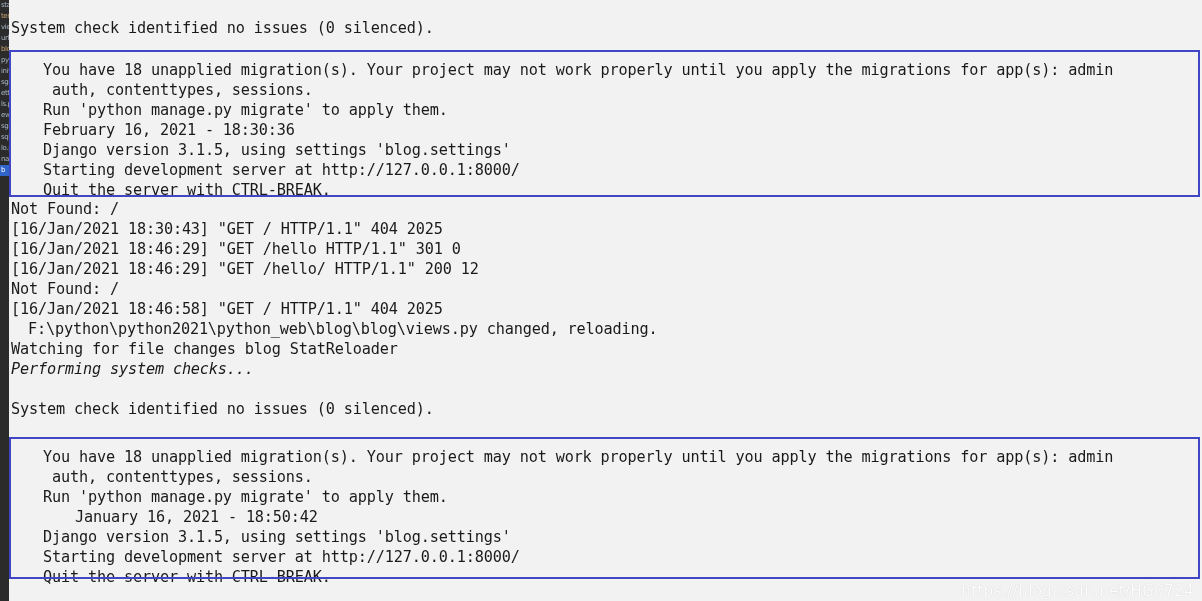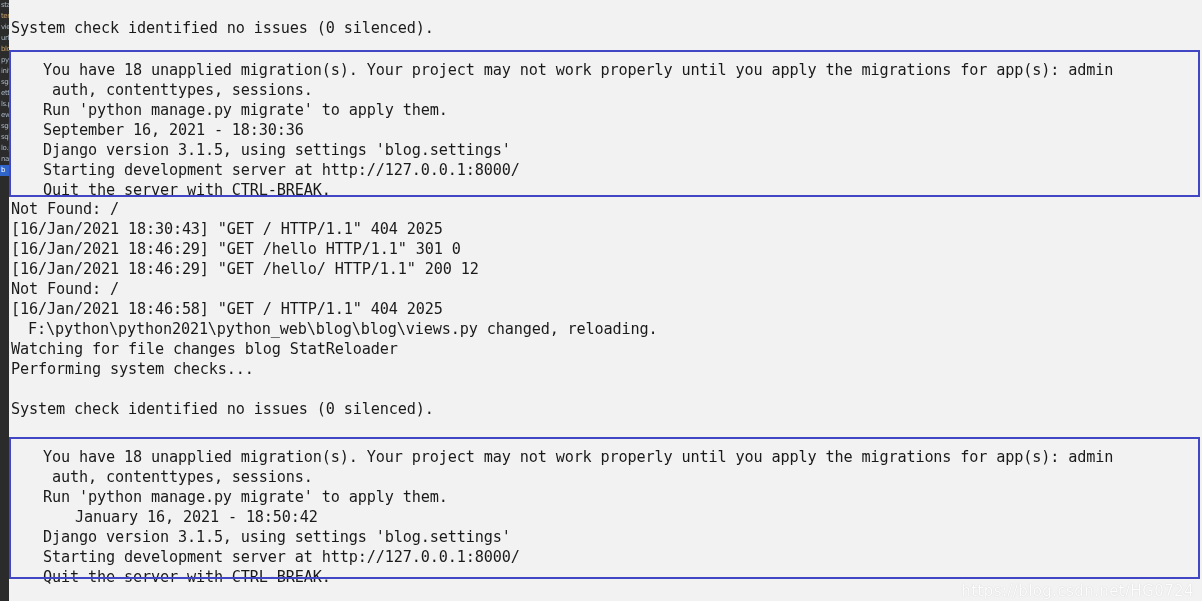--- a/index.html
+++ b/index.html
@@ -142,36 +142,36 @@
     <div id="pre-lines">
         <div class="log-line" style="top: 18px;">System check identified no issues (0 silenced).</div>
       </div>
 
     <div class="server-block" id="block-one" style="left:0px; top:50px; width:1191px; height:147px;">
     </div>
     <div class="block-inner" id="block-one-lines">
         <div class="log-line" style="top: 60px;">You have 18 unapplied migration(s). Your project may not work properly until you apply the migrations for app(s): admin</div>
         <div class="log-line" style="top: 80px;"> auth, contenttypes, sessions.</div>
         <div class="log-line" style="top: 100px;">Run 'python manage.py migrate' to apply them.</div>
-        <div class="log-line" style="top: 120px;">September 16, 2021 - 18:30:36</div>
+        <div class="log-line" style="top: 120px;">February 16, 2021 - 18:30:36</div>
         <div class="log-line" style="top: 140px;">Django version 3.1.5, using settings 'blog.settings'</div>
         <div class="log-line" style="top: 160px;">Starting development server at http://127.0.0.1:8000/</div>
         <div class="log-line" style="top: 180px;">Quit the server with CTRL-BREAK.</div>
       </div>
 
     <div id="mid-lines">
         <div class="log-line" style="top: 199px;">Not Found: /</div>
         <div class="log-line" style="top: 219px;">[16/Jan/2021 18:30:43] "GET / HTTP/1.1" 404 2025</div>
         <div class="log-line" style="top: 239px;">[16/Jan/2021 18:46:29] "GET /hello HTTP/1.1" 301 0</div>
         <div class="log-line" style="top: 259px;">[16/Jan/2021 18:46:29] "GET /hello/ HTTP/1.1" 200 12</div>
         <div class="log-line" style="top: 279px;">Not Found: /</div>
         <div class="log-line" style="top: 299px;">[16/Jan/2021 18:46:58] "GET / HTTP/1.1" 404 2025</div>
         <div class="log-line" style="top: 319px; margin-left: 17px;">F:\python\python2021\python_web\blog\blog\views.py changed, reloading.</div>
         <div class="log-line" style="top: 339px;">Watching for file changes blog StatReloader</div>
-        <div class="log-line" style="top: 359px;">Performing system checks...</div>
+        <div class="log-line" style="top: 359px; font-style: italic;">Performing system checks...</div>
         <div class="log-line" style="top: 379px;"></div>
         <div class="log-line" style="top: 399px;">System check identified no issues (0 silenced).</div>
       </div>
 
     <div class="server-block" id="block-two" style="left:0px; top:437px; width:1191px; height:142px;">
     </div>
     <div class="block-inner" id="block-two-lines">
         <div class="log-line" style="top: 447px;">You have 18 unapplied migration(s). Your project may not work properly until you apply the migrations for app(s): admin</div>
         <div class="log-line" style="top: 467px;"> auth, contenttypes, sessions.</div>
         <div class="log-line" style="top: 487px;">Run 'python manage.py migrate' to apply them.</div>

